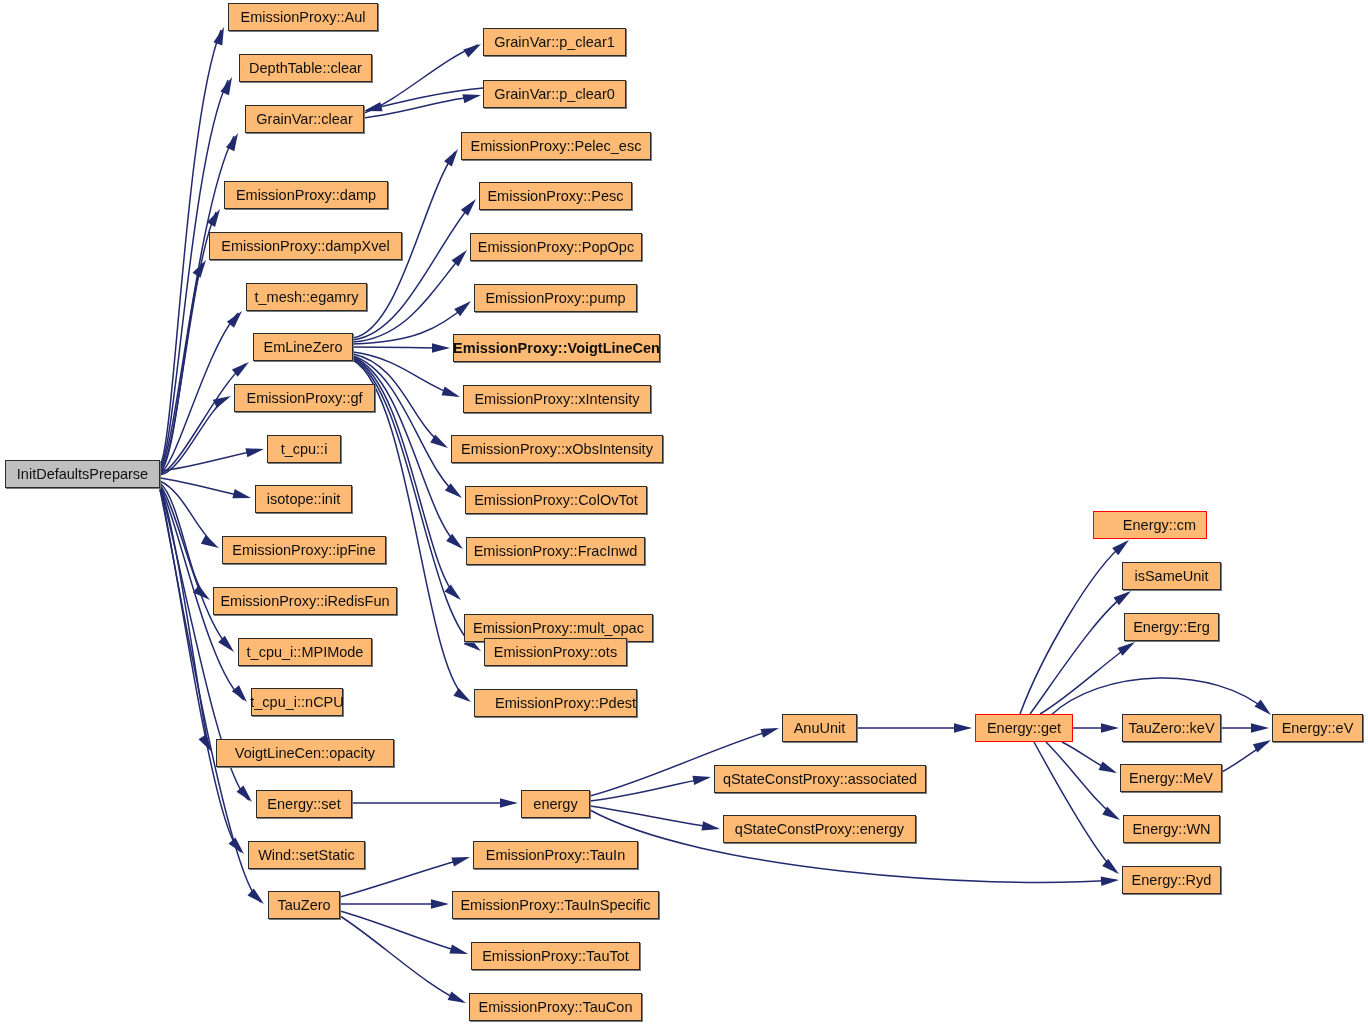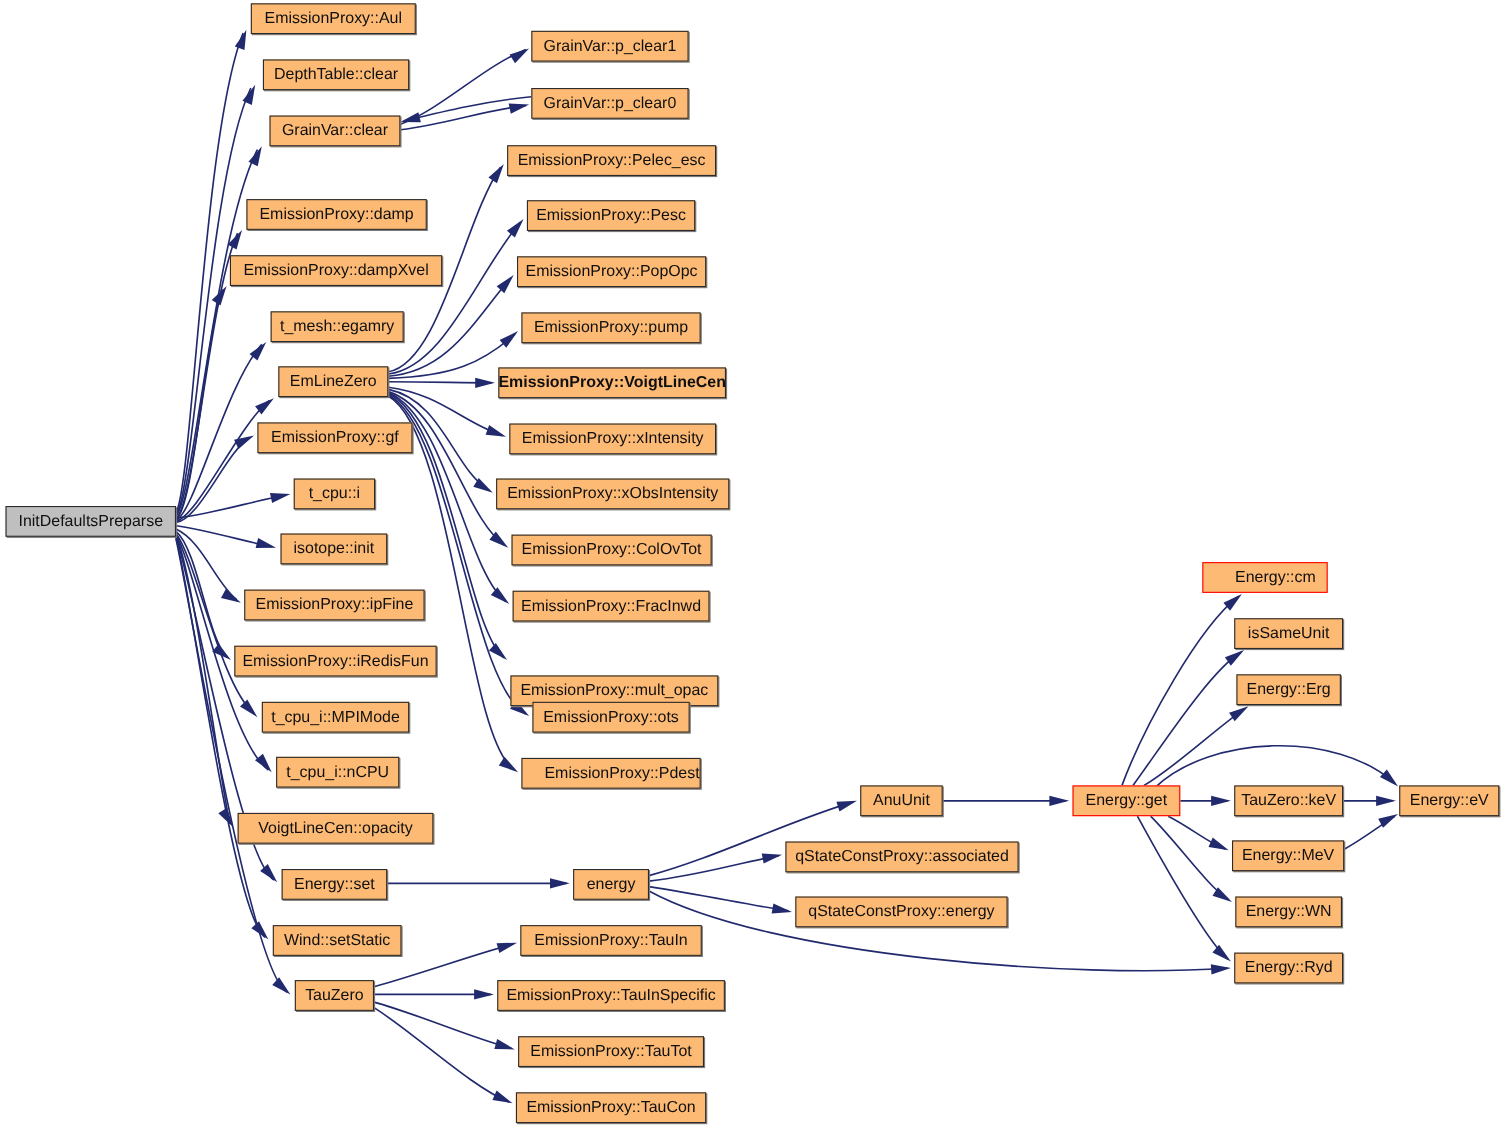--- a/index.html
+++ b/index.html
@@ -189,21 +189,21 @@
       </div>
       <div class="node" style="left: 222px; top: 536px; width: 164px;">
         <span>EmissionProxy::ipFine</span>
       </div>
       <div class="node" style="left: 213px; top: 587px; width: 184px;">
         <span>EmissionProxy::iRedisFun</span>
       </div>
       <div class="node" style="left: 238px; top: 638px; width: 134px;">
         <span>t_cpu_i::MPIMode</span>
       </div>
-      <div class="node" style="left: 251px; top: 688px; width: 112px;">
+      <div class="node" style="left: 251px; top: 688px; width: 92px;">
         <span>t_cpu_i::nCPU</span>
       </div>
       <div class="node" style="left: 216px; top: 739px; width: 178px;">
         <span>VoigtLineCen::opacity</span>
       </div>
       <div class="node" style="left: 256px; top: 790px; width: 96px;">
         <span>Energy::set</span>
       </div>
       <div class="node" style="left: 248px; top: 841px; width: 117px;">
         <span>Wind::setStatic</span>

